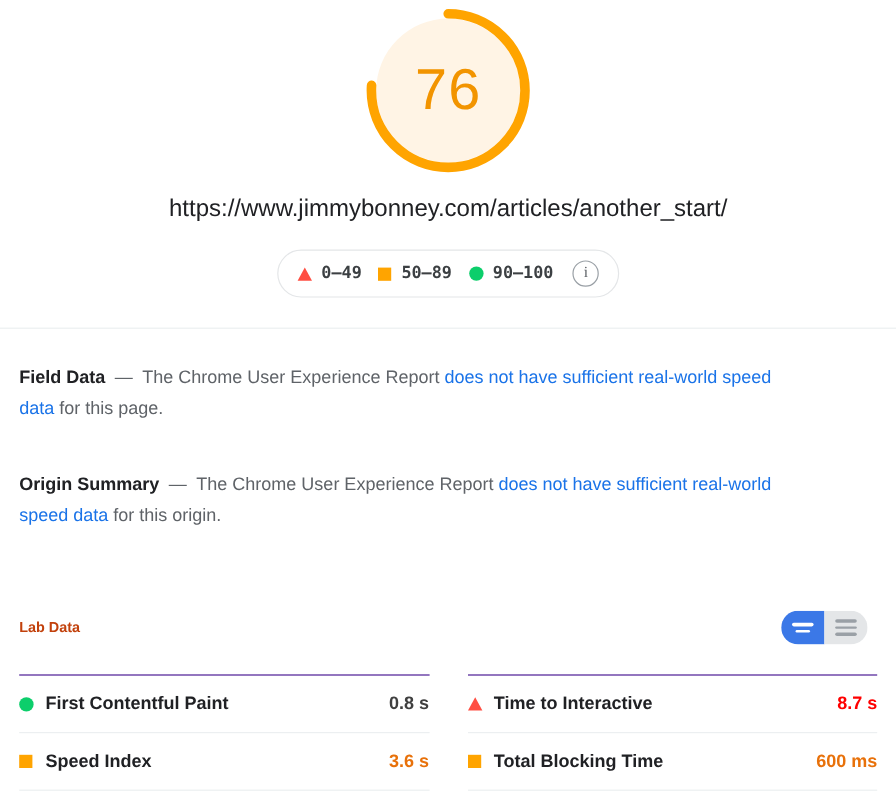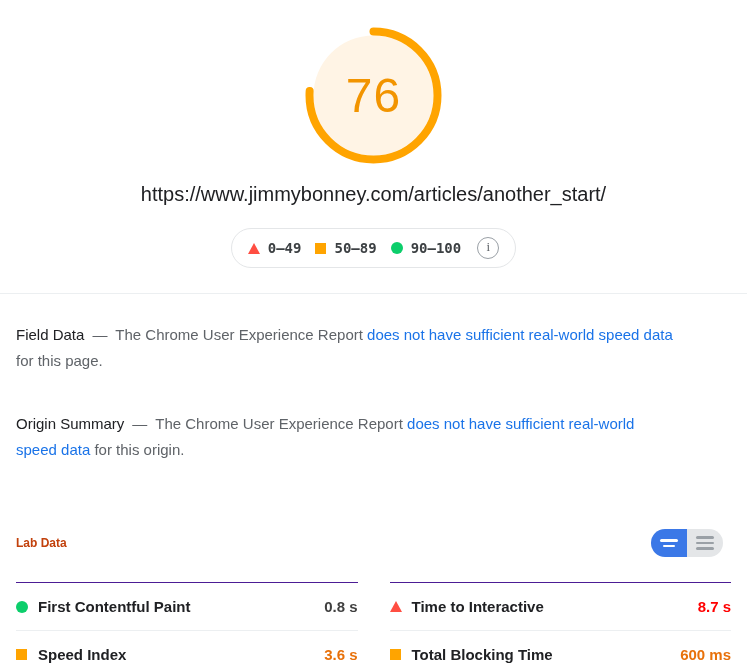--- a/index.html
+++ b/index.html
@@ -10,21 +10,21 @@
     width: 747px;
     height: 669px;
     background: #ffffff;
     font-family: "Liberation Sans", sans-serif;
     color: #202124;
     overflow: hidden;
   }
 
   
   .report-header {
-    padding-top: 24px;
+    padding-top: 4px;
   }
   .gauge-wrap {
     display: flex;
     justify-content: center;
     align-items: center;
   }
   .gauge {
     position: relative;
     width: 143px;
     height: 143px;
@@ -122,21 +122,21 @@
   .note {
     font-size: 15px;
     line-height: 26px;
     color: #5f6368;
     max-width: 660px;
   }
   .note-field { margin-top: 28px; }
   .note-origin { margin-top: 37px; }
   .note b {
     color: #202124;
-    font-weight: normal;
+    font-weight: bold;
     margin-right: 8px;
   }
   .note .dash { margin-right: 4px; }
   .note a {
     color: #1a73e8;
     text-decoration: none;
   }
 
   
   .labdata-head {

